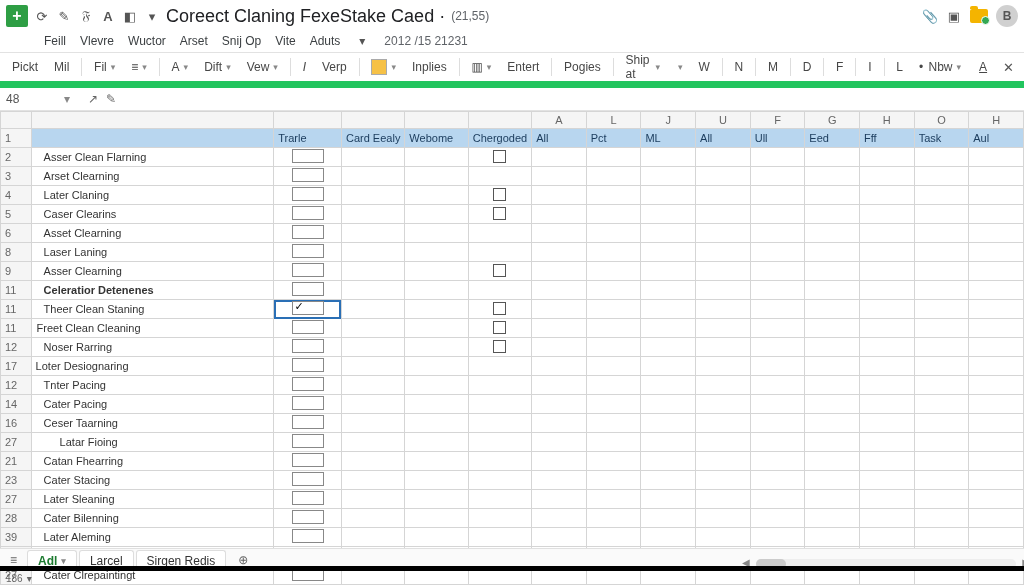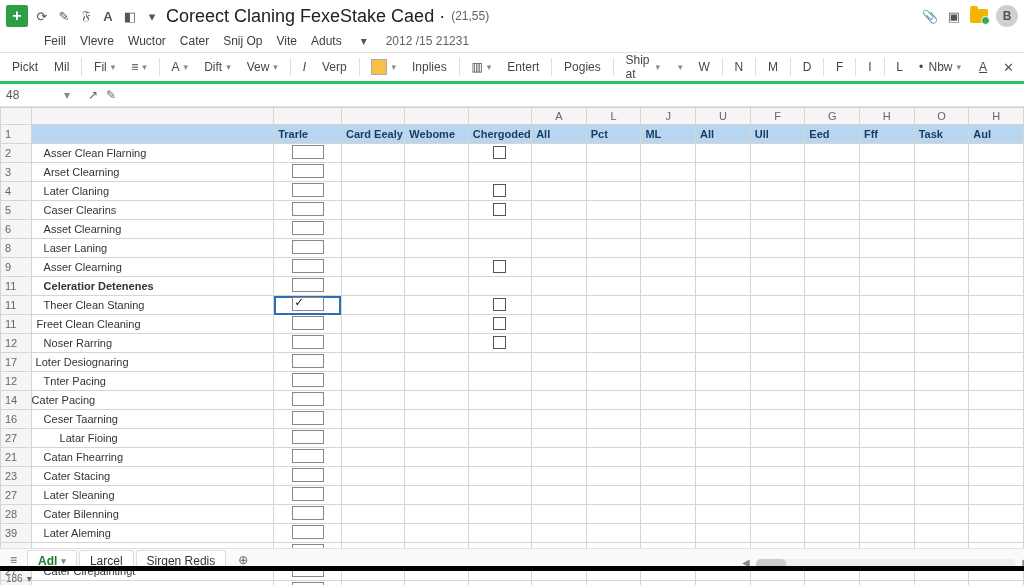--- a/index.html
+++ b/index.html
@@ -101,21 +101,21 @@
   }
   .menubar span { cursor: pointer; font-size: 12px; }
   .menu-ts { color: #5f6368; font-size: 11px; }
 
   
   .toolbar {
     display: flex;
     align-items: center;
     height: 28px;
     border-top: 1px solid #e2e2e2;
-    border-bottom: 3px solid #22c55e;
+    border-bottom: 7px solid #22c55e;
     padding: 0 6px;
     gap: 4px;
     color: #474747;
     font-size: 12px;
   }
   .tb-item { padding: 2px 6px; cursor: pointer; display:flex; align-items:center; gap:2px;}
   .tb-sep { width:1px; height:18px; background:#ddd; margin:0 2px;}
   .tb-chev::after { content:"▾"; font-size:9px; margin-left:2px; color:#888;}
   .tb-fill {
     width: 14px; height: 14px;
@@ -168,21 +168,21 @@
   .corner { width: 28px; background:#f0f0f0; }
   .col-rownum { width: 28px; text-align:center; color:#666; background:#f5f5f5;}
   .col-name { width: 222px; }
   .col-trade { width: 62px; }
   .col-wide { width: 58px; }
   .col-narrow { width: 50px; }
 
   .hdr-cell {
     background: #b8d6ef !important;
     color: #1a3b5c;
-    font-weight: 700;
+    font-weight: 400;
     text-align: center;
   }
   .section-bold { font-weight: bold; }
   .trade-box {
     width: 30px; height: 12px;
     border: 1px solid #888;
     background: #fff;
     display: inline-block;
     position: relative;
   }
@@ -278,21 +278,21 @@
     <span class="top-icon">▣</span>
     <span class="folder-ic"></span>
     <span class="avatar">B</span>
   </div>
 </div>
 
 <div class="menubar">
   <span>Feill</span>
   <span>Vlevre</span>
   <span>Wuctor</span>
-  <span>Cater</span>
+  <span>Arset</span>
   <span>Snij Op</span>
   <span>Vite</span>
   <span>Aduts</span>
   <span class="top-icon">▾</span>
   <span class="menu-ts">2012 /15 21231</span>
 </div>
 
 <div class="toolbar">
   <div class="tb-item">Pickt</div>
   <div class="tb-item">Mil</div>
@@ -625,21 +625,21 @@
           <td></td>
           <td></td>
           <td></td>
           <td></td>
           <td></td>
           <td></td>
           <td></td>
         </tr>
         <tr>
           <td class="col-rownum">14</td>
-          <td class="" style="padding-left:0;">Cater Pacing</td>
+          <td class="" style="padding-left:12px;">Cater Pacing</td>
           <td class="center "><span class="trade-box"></span></td>
           <td></td>
           <td></td>
           <td class="center"></td>
           <td></td>
           <td></td>
           <td></td>
           <td></td>
           <td></td>
           <td></td>

